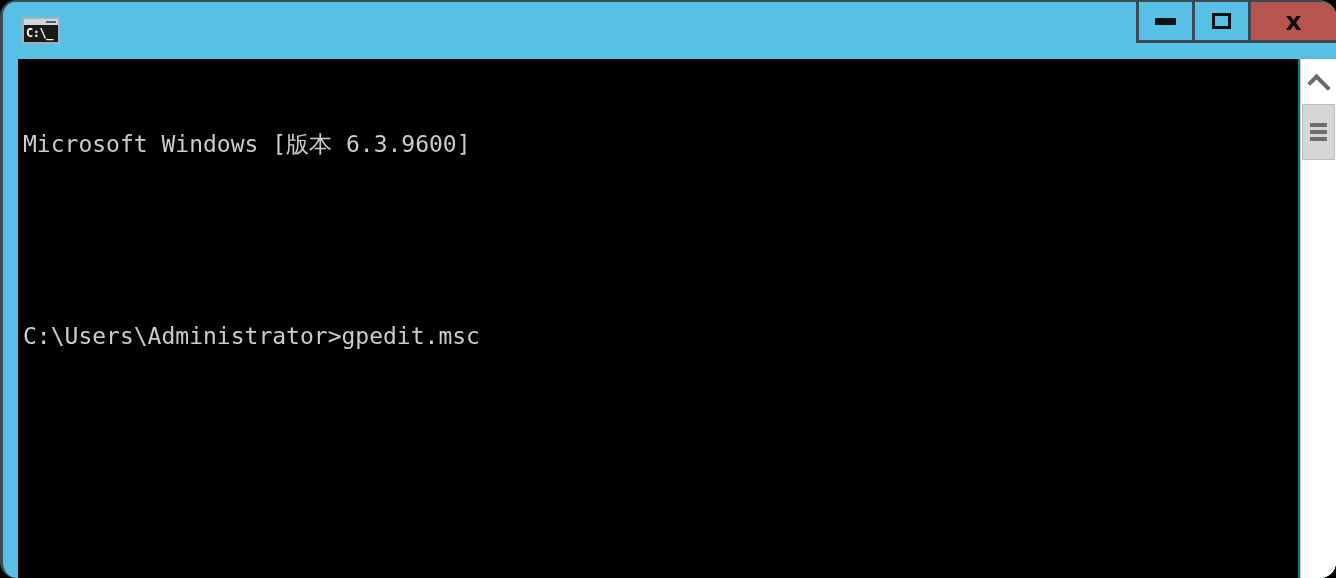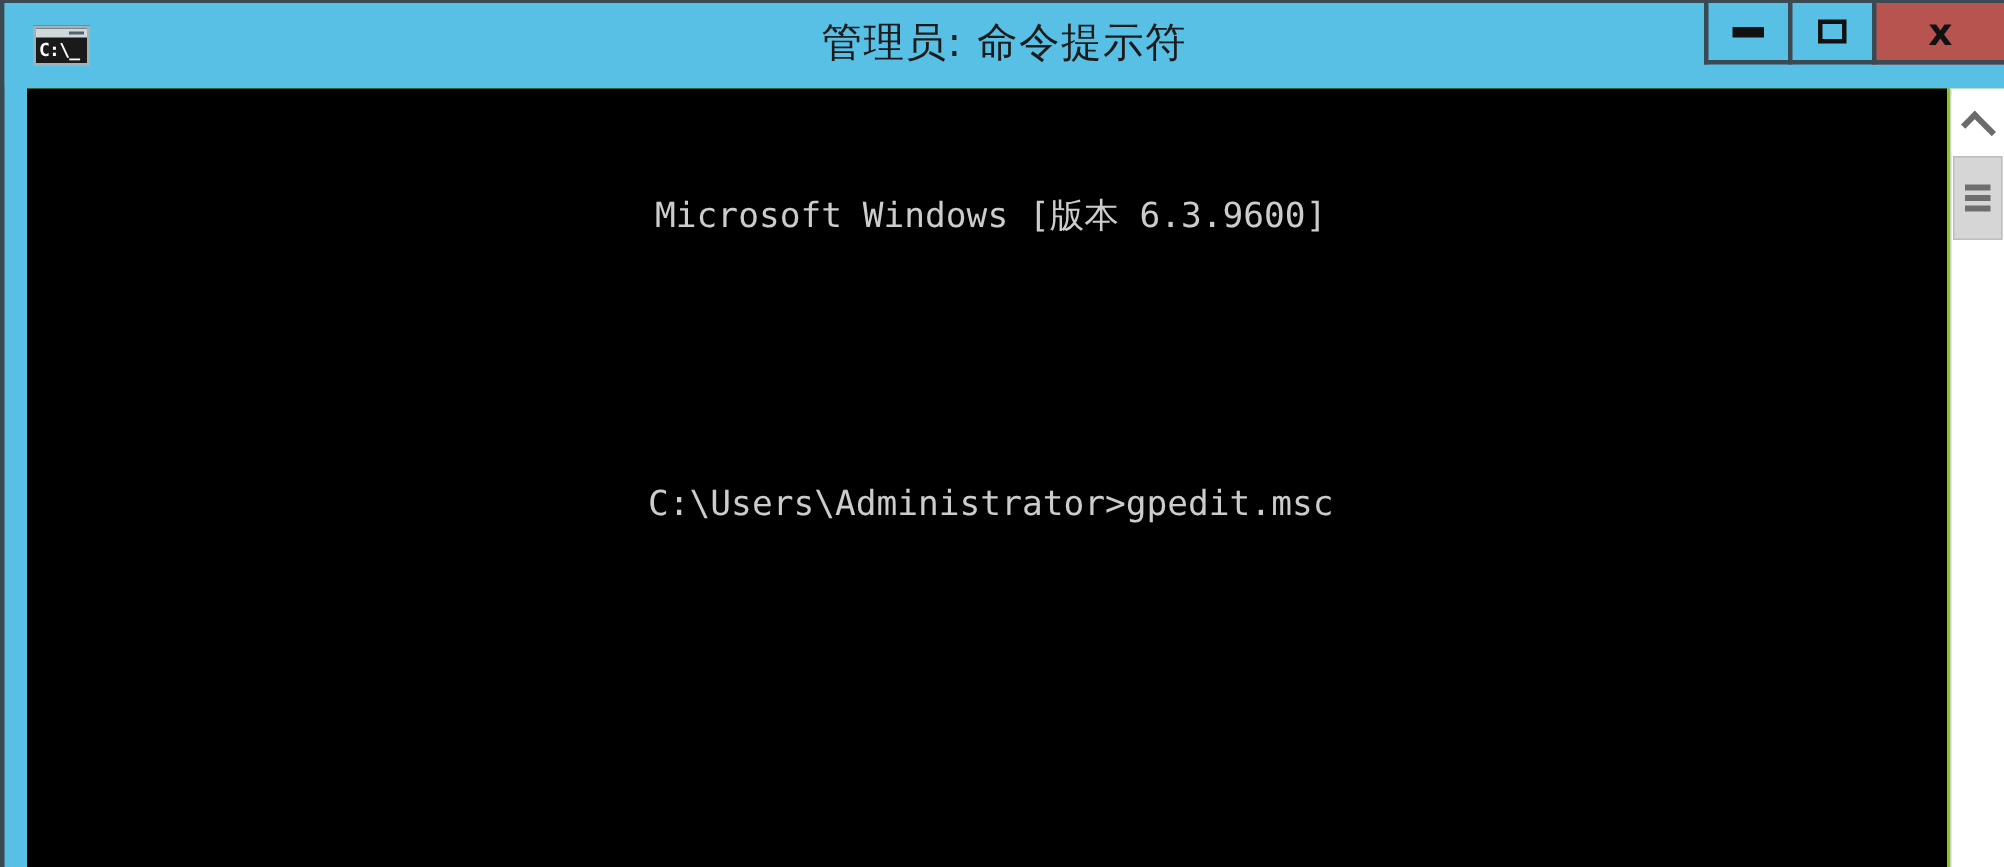--- a/index.html
+++ b/index.html
@@ -16,20 +16,21 @@
 
   .window {
     position: relative;
     width: 1336px;
     height: 578px;
     background: #58bfe5;
     box-sizing: border-box;
     border-left: 3px solid #3b4a52;
     border-top: 2px solid #3b4a52;
     overflow: hidden;
+    border-radius: 16px;
   }
 
   
   .titlebar {
     position: absolute;
     left: 0;
     top: 0;
     right: 0;
     height: 55px;
     background: #58bfe5;
@@ -131,22 +132,21 @@
     line-height: 25px;
   }
 
   
   .console-wrap {
     position: absolute;
     left: 15px;
     top: 57px;
     right: 0;
     bottom: 0;
-    background: #84cc16;
-    text-align: center;
+    background: #0f766e;
   }
   .console {
     position: absolute;
     left: 0;
     top: 0;
     right: 38px;
     bottom: 0;
     background: #000000;
     color: #cccccc;
     font-family: "DejaVu Sans Mono", monospace;
@@ -228,21 +228,20 @@
 
 <div class="window">
 
   <div class="titlebar">
 
     <div class="title-icon">
       <div class="icon-topbar"></div>
       <div class="icon-text">C:\_</div>
     </div>
 
-    <div class="title-text">管理员: 命令提示符</div>
 
     <div class="winbtns">
       <div class="winbtn">
         <span class="glyph-min"></span>
       </div>
       <div class="winbtn">
         <span class="glyph-max"></span>
       </div>
       <div class="winbtn close">
         <span class="glyph-close">x</span>

